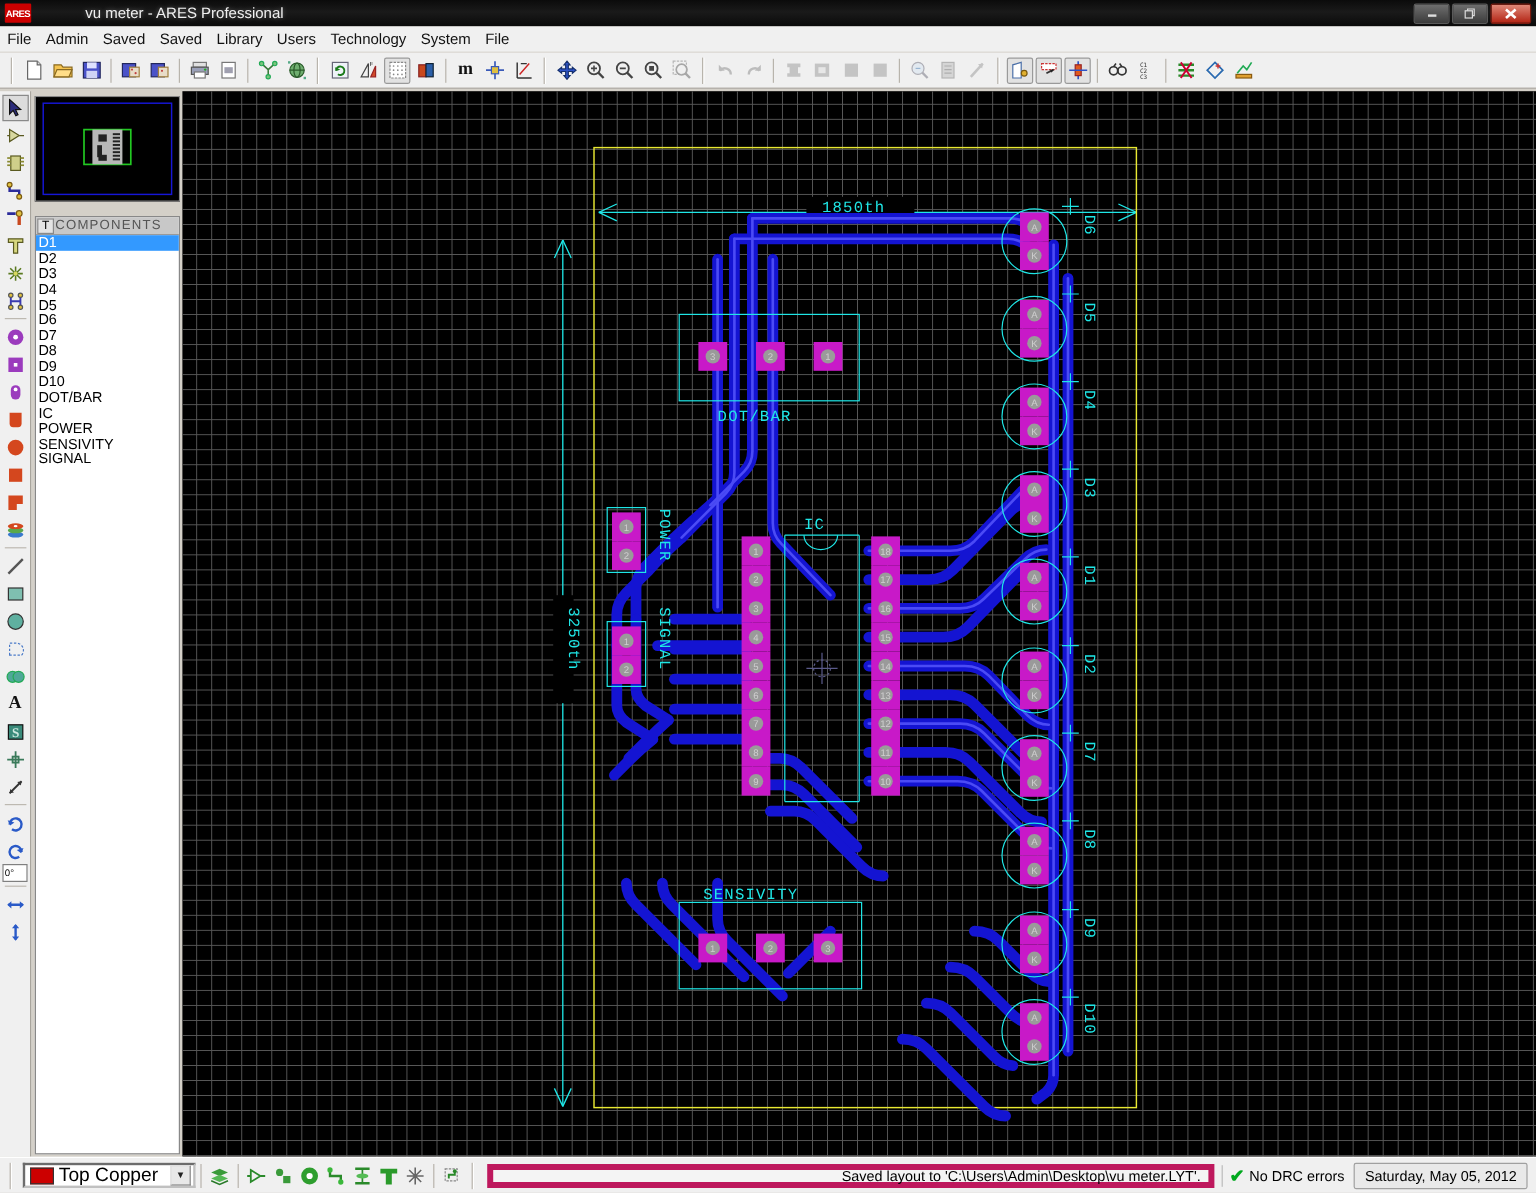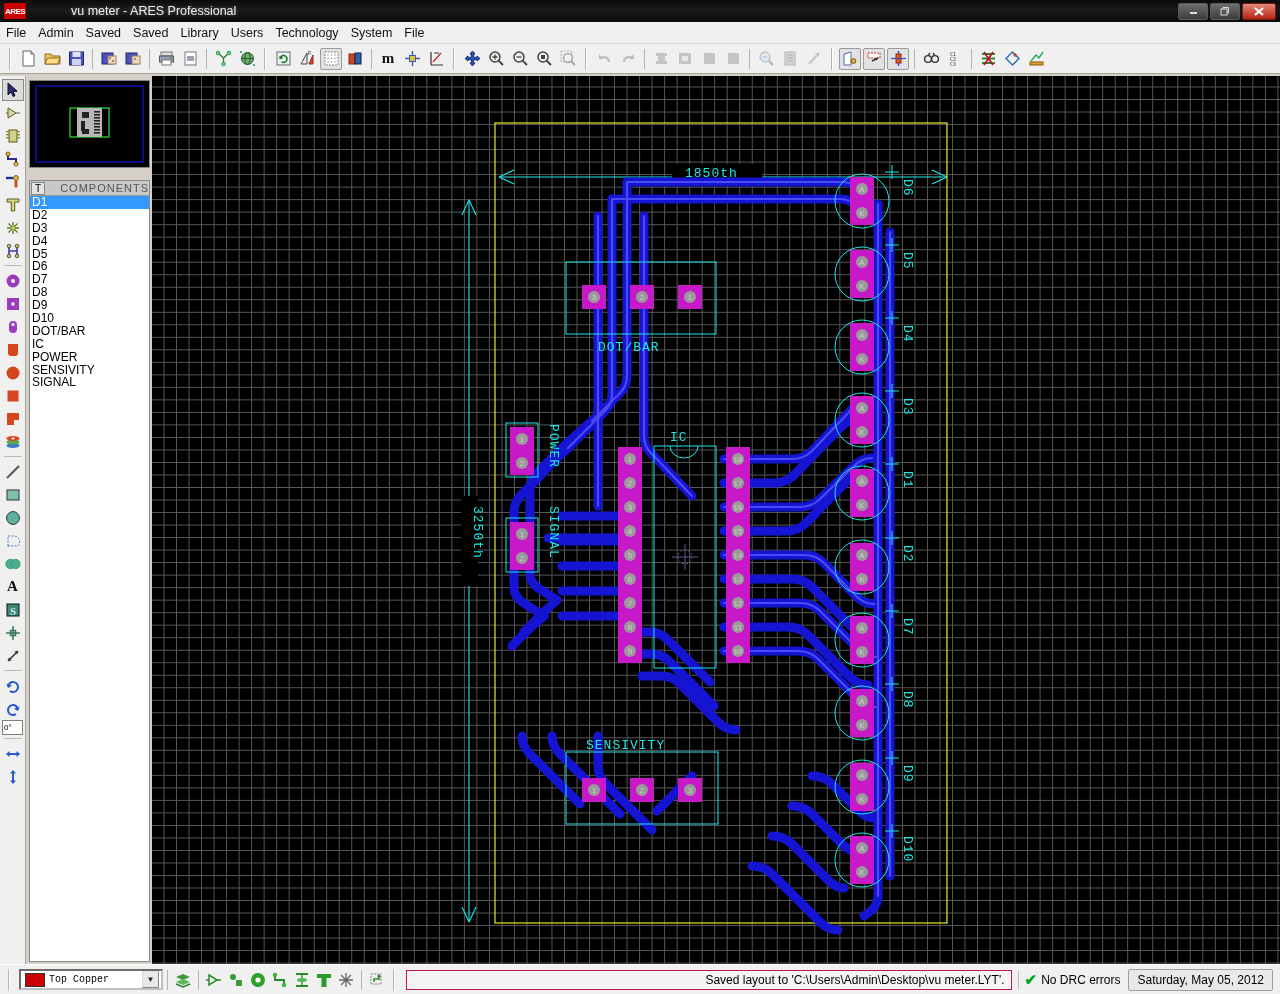--- a/index.html
+++ b/index.html
@@ -86,21 +86,21 @@
     position:absolute; left:29px; top:180px; width:121px; height:782px;
     background:#fff; border:1px solid #888;
   }
   #comp-header {
     height:15px; background:#c8c8c8; border-bottom:1px solid #9a9a9a;
     display:flex; align-items:center; font-size:11px; color:#555;
   }
   #comp-t { width:14px; height:13px; margin:1px 1px 0 1px; background:#e4e4e4;
             border:1px solid #8a8a8a; font-size:10px; color:#000;
             display:flex;align-items:center;justify-content:center; }
-  #comp-title { flex:1; text-align:right; letter-spacing:1px; }
+  #comp-title { flex:1; text-align:left; letter-spacing:1px; }
   .comp-row { height:12.9px; font-size:12px; color:#000; padding-left:2px;
               line-height:12.9px; font-family:"Liberation Sans",sans-serif; }
   .comp-row.sel { background:#3399ff; color:#fff; }
 
   
   #canvas {
     position:absolute; left:152px; top:76px; width:1128px; height:888px;
     background:#000; overflow:hidden;
   }
   #grid {
@@ -117,29 +117,29 @@
   #statusbar {
     position:absolute; left:0; top:964px; width:1280px; height:30px;
     background:#f0f0f0; display:flex; align-items:center; padding:0 3px;
     border-top:1px solid #fff;
   }
   #layer-combo {
     width:144px; height:21px; border:2px inset #c0c0c0; background:#fff;
     display:flex; align-items:center; margin-left:4px;
   }
   #layer-swatch { width:20px; height:14px; margin:0 4px; border:1px solid #333; }
-  #layer-name { flex:1; font-size:10px; color:#000;font-family:Liberation Mono, monospace; }
+  #layer-name { flex:1; font-size:16px; color:#000; }
   #layer-arrow {
     width:17px; height:17px; margin-right:2px; background:#e8e8e8;
     border:1px outset #ddd; display:flex; align-items:center; justify-content:center;
     font-size:8px; color:#222;
   }
   .sb { width:22px;height:22px;display:flex;align-items:center;justify-content:center; }
   #msgfield {
-    flex:1; height:20px; background:#f4f4f4; border:1px solid #be185d;
+    flex:1; height:20px; background:#f4f4f4; border:5px solid #be185d;
     margin:0 6px; display:flex; align-items:center; justify-content:flex-end;
     padding-right:6px; font-size:12px; color:#000;
   }
   #drc { display:flex; align-items:center; gap:4px; font-size:12px; color:#000;
          border-left:1px solid #bbb; padding-left:6px; }
   #drc-check { color:#00a81e; font-size:15px; font-weight:bold; }
   #datebox {
     margin-left:8px; margin-right:4px; height:22px; padding:0 8px;
     border:1px solid #a0a0a0; background:#e9e9e9; border-radius:2px;
     display:flex; align-items:center; font-size:12px; color:#000;

